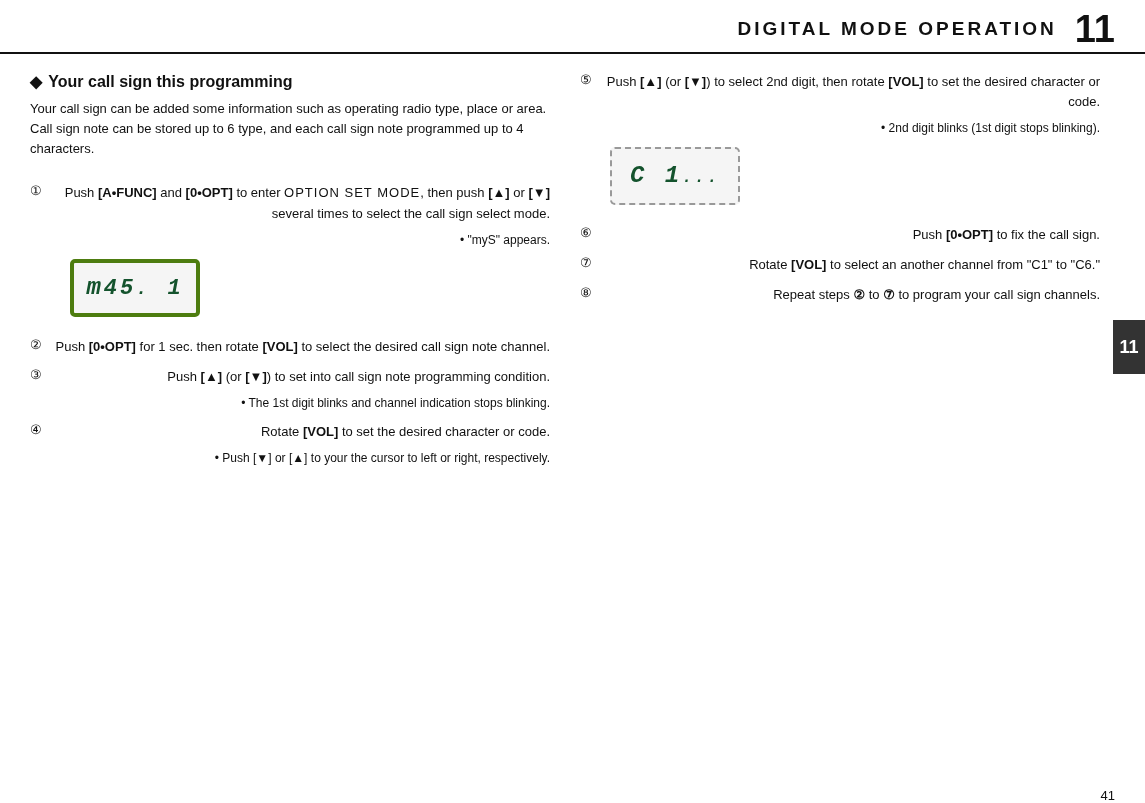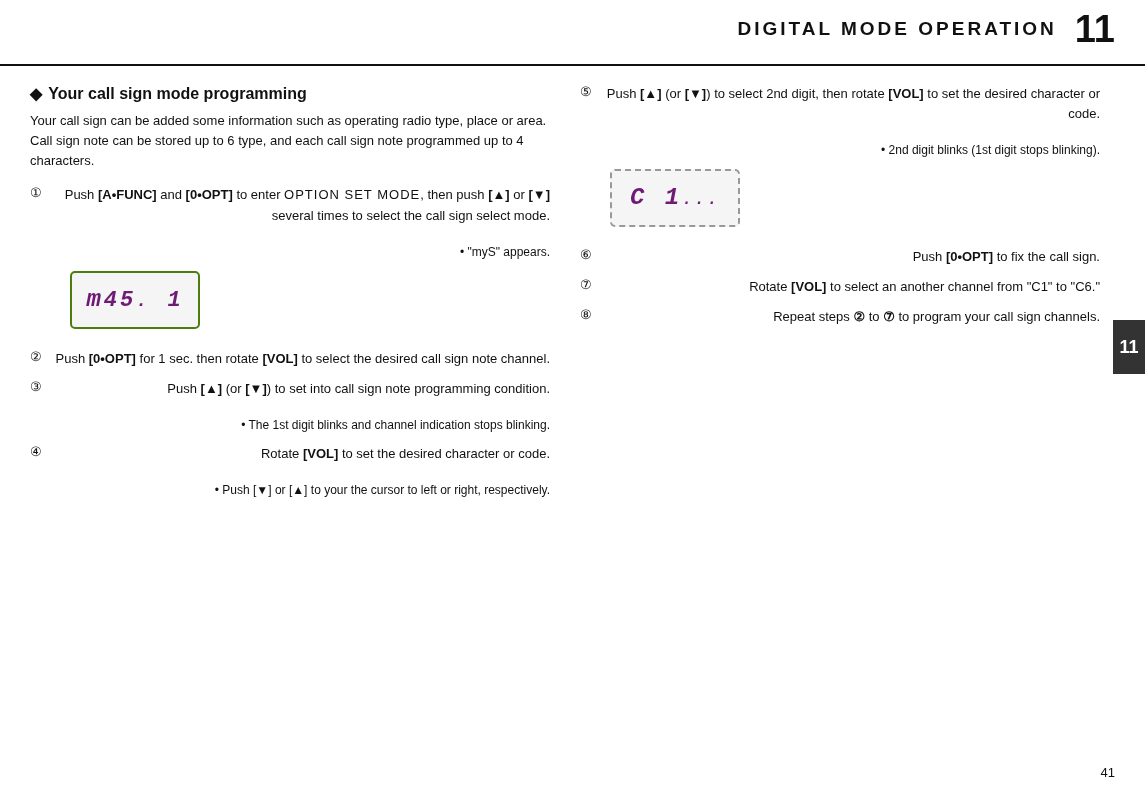--- a/index.html
+++ b/index.html
@@ -12,21 +12,21 @@
       color: #111;
       position: relative;
       overflow: hidden;
     }
 
     
     .page-header {
       display: flex;
       justify-content: flex-end;
       align-items: center;
-      padding: 10px 30px 16px 30px;
+      padding: 10px 30px 4px 30px;
       border-bottom: 2px solid #111;
       margin-bottom: 0;
     }
     .header-title {
       font-size: 19px;
       font-weight: bold;
       letter-spacing: 3px;
       text-transform: uppercase;
       color: #111;
     }
@@ -50,21 +50,21 @@
       width: 32px;
       height: 54px;
       display: flex;
       align-items: center;
       justify-content: center;
     }
 
     
     .page-number {
       position: absolute;
-      bottom: 23px;
+      bottom: 0;
       right: 30px;
       font-size: 13px;
       color: #111;
     }
 
     
     .content {
       display: flex;
       padding: 18px 30px 10px 30px;
       gap: 30px;
@@ -89,21 +89,21 @@
       gap: 6px;
     }
     .diamond {
       font-size: 16px;
       font-weight: bold;
     }
 
     .section-intro {
       font-size: 13px;
       line-height: 1.55;
-      margin-bottom: 14px;
+      margin-bottom: 24px;
     }
 
     
     .step {
       display: flex;
       align-items: flex-start;
       margin-bottom: 10px;
       gap: 4px;
     }
     .step-label {
@@ -118,30 +118,30 @@
       flex: 1;
       text-align: right;
     }
     .step-content b {
       font-weight: bold;
     }
     .bullet-note {
       font-size: 12px;
       color: #111;
       margin-left: 0px;
-      margin-top: 18px;
+      margin-top: 8px;
       line-height: 1.4;
     }
     .bullet-note::before {
       content: "• ";
     }
 
     
     .lcd-box {
-      border: 2px solid #4d7c0f;
+      border: 4px solid #4d7c0f;
       border-radius: 5px;
       width: 130px;
       height: 58px;
       margin: 10px 0 10px 20px;
       display: flex;
       align-items: center;
       justify-content: center;
       background: #f5f5f5;
       position: relative;
     }
@@ -152,42 +152,42 @@
       color: #222;
       letter-spacing: 2px;
     }
 
     
     .seg-display {
       font-family: 'Courier New', monospace;
       font-size: 20px;
       font-weight: bold;
       letter-spacing: 3px;
-      color: #701a75;
+      color: #14532d;
     }
   </style>
 </head>
 <body>
 
 <div class="page-header">
   <span class="header-title">DIGITAL MODE OPERATION</span>
   <span class="header-number">11</span>
 </div>
 
 <div class="side-tab">11</div>
 
 <div class="page-number">41</div>
 
 <div class="content">
 
   <div class="col-left">
 
     <div class="section-heading">
       <span class="diamond">◆</span>
-      <span>Your call sign mode programming</span>
+      <span>Your call sign this programming</span>
     </div>
 
     <p class="section-intro">Your call sign can be added some information such as operating radio type, place or area. Call sign note can be stored up to 6 type, and each call sign note programmed up to 4 characters.</p>
 
     <div class="step">
       <span class="step-label">①</span>
       <div class="step-content">
         Push <b>[A•FUNC]</b> and <b>[0•OPT]</b> to enter <span style="font-size:13px;letter-spacing:1px;font-variant:small-caps;">OPTION SET MODE</span>, then push <b>[▲]</b> or <b>[▼]</b> several times to select the call sign select mode.
         <div class="bullet-note">"myS" appears.</div>
         

